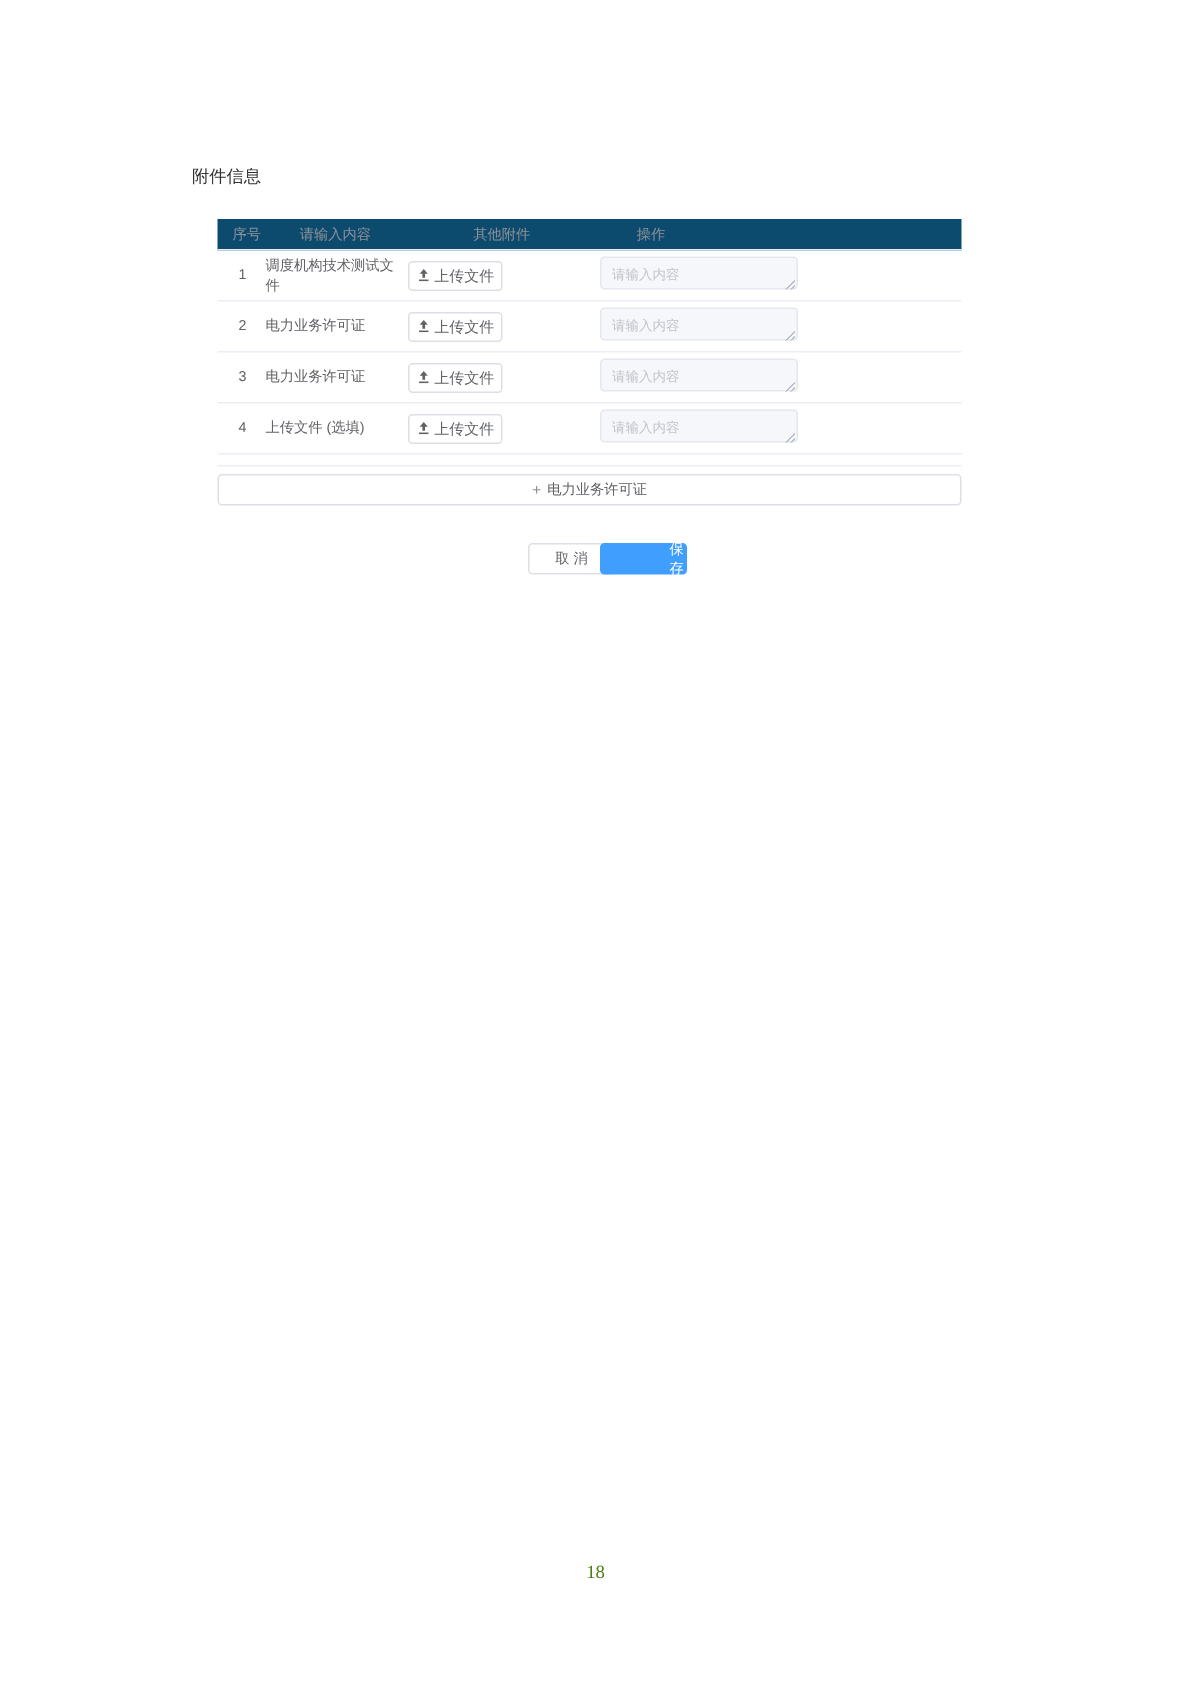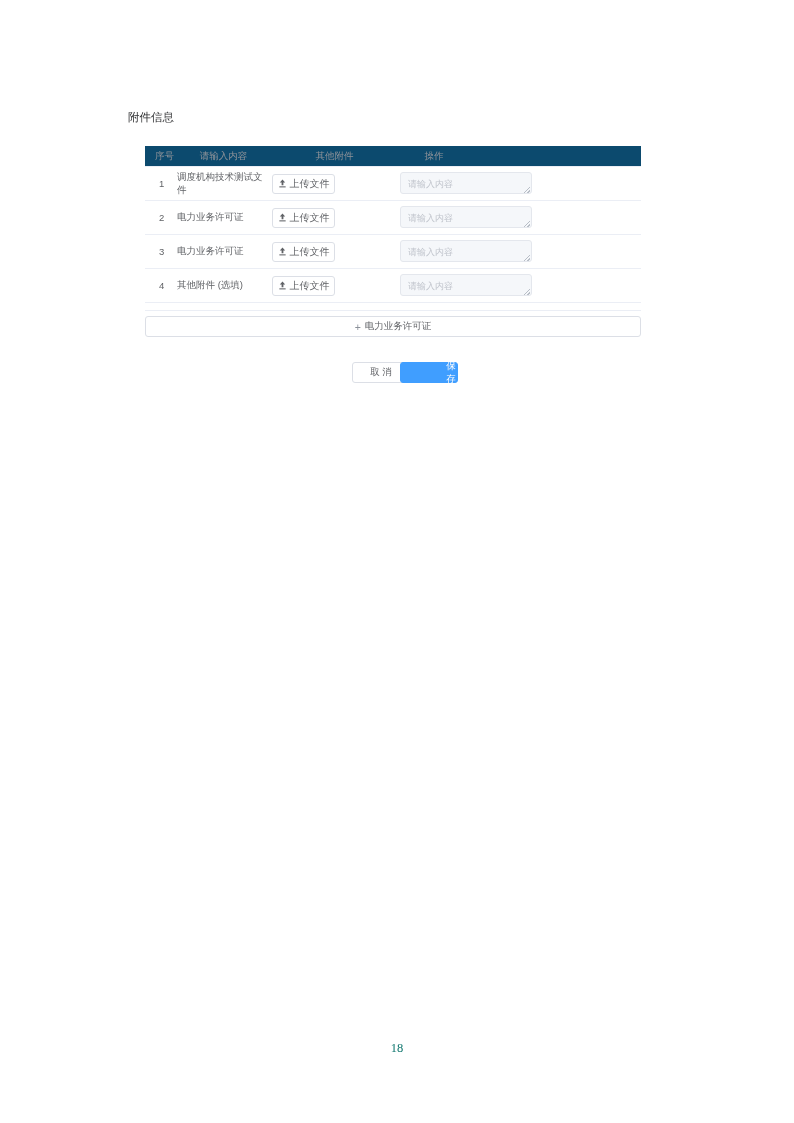--- a/index.html
+++ b/index.html
@@ -62,21 +62,21 @@
 
   .btn { position:absolute; top:362px; width:58px; height:21px; border-radius:3px;
     display:flex; align-items:center; justify-content:center;
     font-size:9.5px; cursor:pointer; }
   .cancel-btn { left:352px; background:#ffffff; border:1px solid #dcdfe6; color:#606266; }
   .save-btn   { left:400px; background:#409eff; border:1px solid #409eff; color:#ffffff;padding-left:44px; }
 
   .page-number {
     position:absolute; left:0; right:0; top:1041px; text-align:center;
     font-family:"Liberation Serif","DejaVu Serif",serif;
-    font-size:12.5px; color:#0f766e;
+    font-size:12.5px; color:#4d7c0f;
   }
 </style>
 </head>
 <body>
 
 <div class="page-title">附件信息</div>
 
 <div class="attach-table">
   <div class="t-row t-head">
     <div class="c1">序号</div>
@@ -149,21 +149,21 @@
       <span class="ta-wrap">
         <textarea placeholder="请输入内容" style=""></textarea>
         <span class="resize-grip"></span>
       </span>
     </div>
     <div class="c5"></div>
   </div>
 
   <div class="t-row t-body-row">
     <div class="c1">4</div>
-    <div class="c2">其他附件 (选填)</div>
+    <div class="c2">上传文件 (选填)</div>
     <div class="c3">
       <button class="upload-btn">
         <span>
             <svg width="9" height="9" viewBox="0 0 12 12">
               <path d="M6 0.5 L9.6 4.6 H7.2 V8.2 H4.8 V4.6 H2.4 Z" fill="#606266"></path>
               <rect x="1.8" y="9.8" width="8.4" height="1.4" fill="#606266"></rect>
             </svg>
           </span>
         <span>上传文件</span>
       </button>

